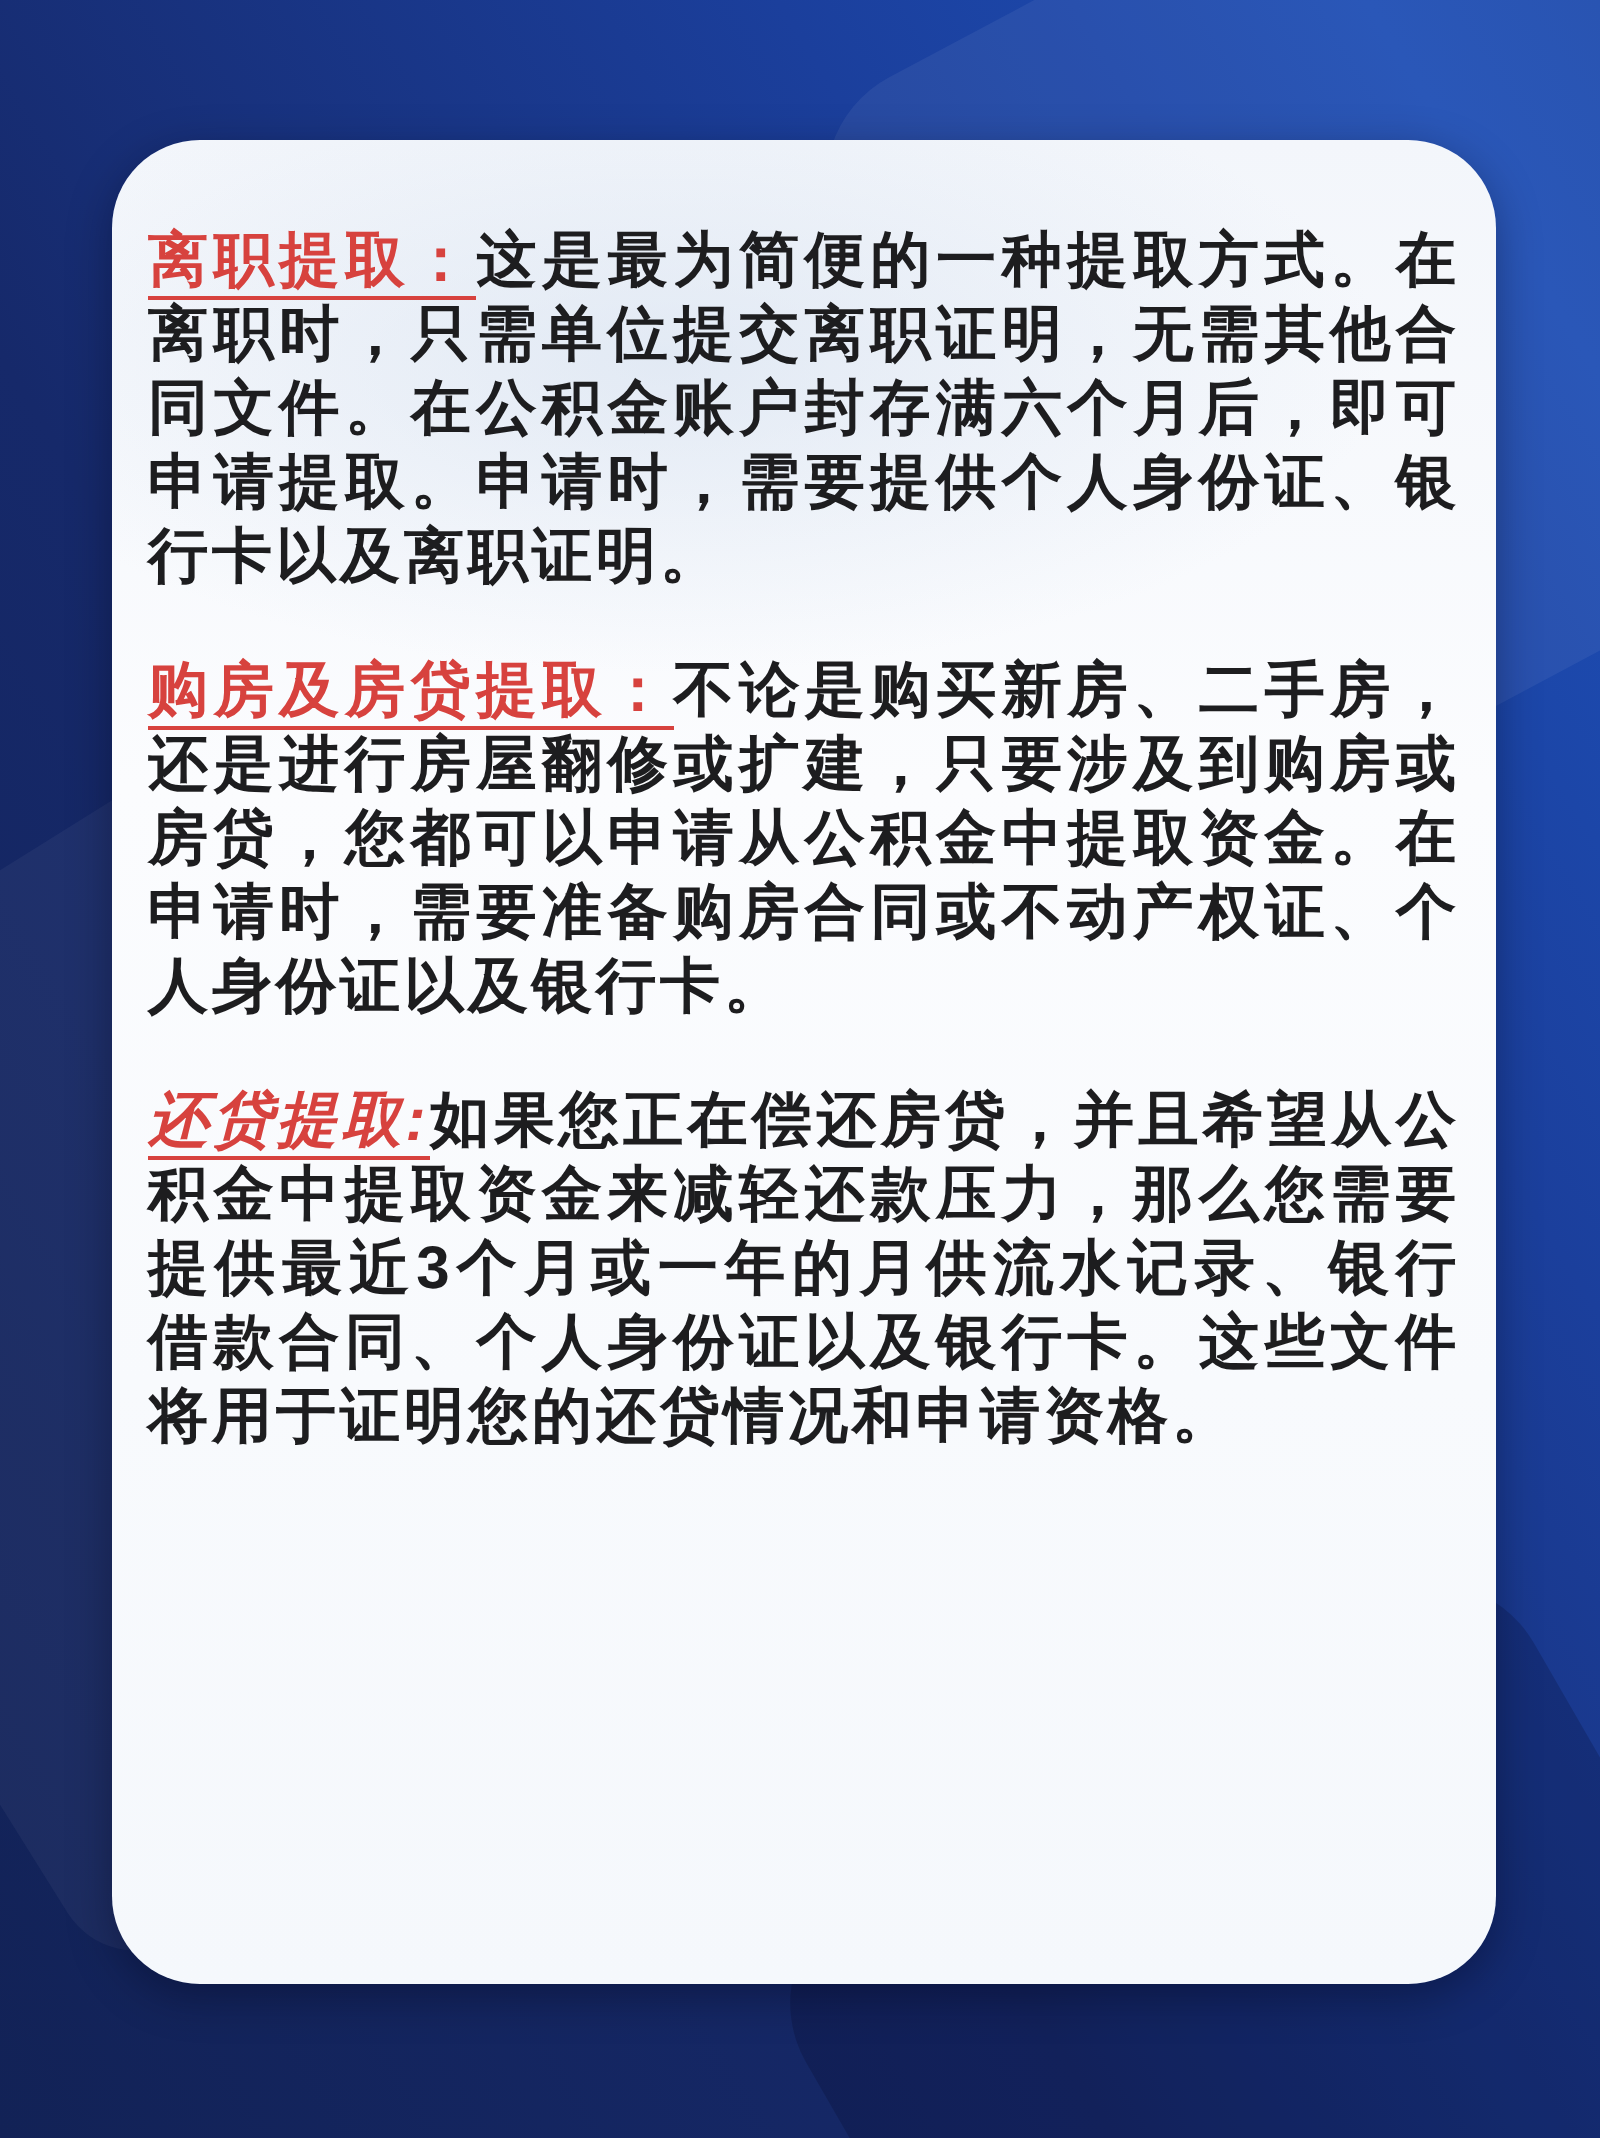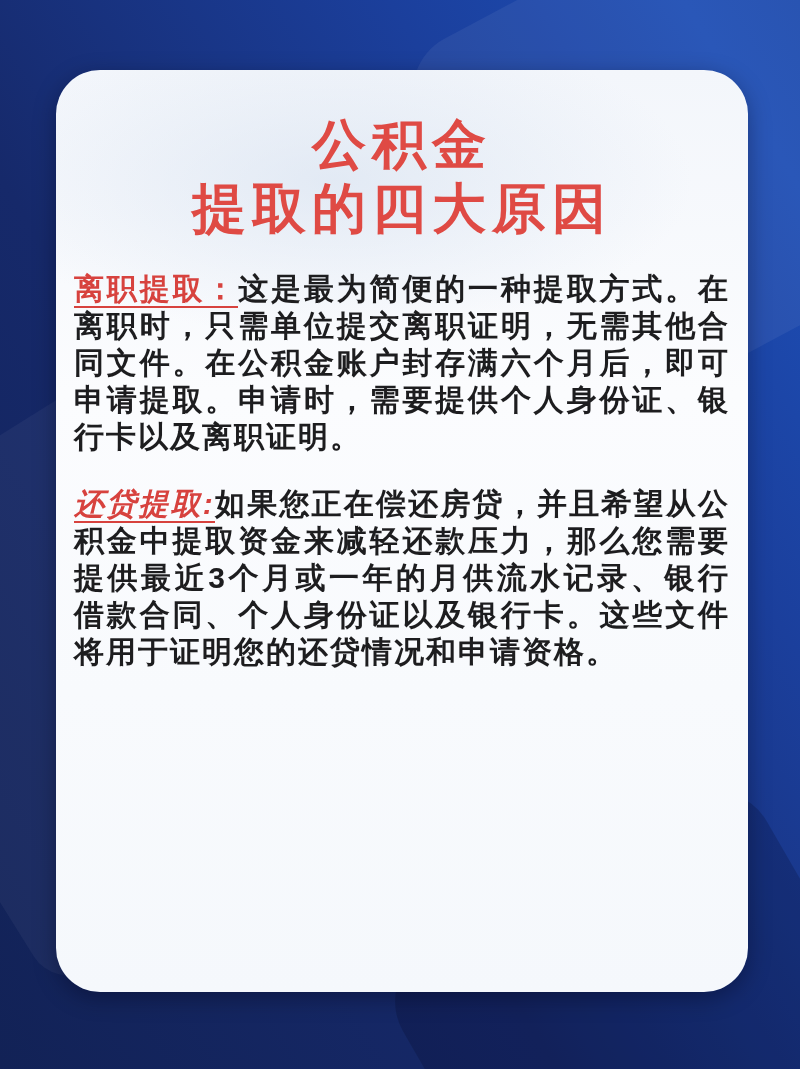--- a/index.html
+++ b/index.html
@@ -84,28 +84,27 @@
 </style>
 </head>
 <body>
 
 <div class="stage">
   <div class="facet1"></div>
   <div class="facet2"></div>
   <div class="facet3"></div>
 
   <div class="card">
-    <h1 class="poster-title" style="color: rgb(223, 74, 68);">
-      <span class="tline">公积金</span>
-      <span class="tline">提取的四大原因</span>
-    </h1>
 
     <p class="section" style="color: rgb(29, 29, 31);">
       <span class="section-heading" style="color: rgb(215, 66, 62); border-bottom: 2px solid rgb(215, 66, 62);">离职提取：</span><span class="section-body">这是最为简便的一种提取方式。在离职时，只需单位提交离职证明，无需其他合同文件。在公积金账户封存满六个月后，即可申请提取。申请时，需要提供个人身份证、银行卡以及离职证明。</span>
     </p>
 
 
+    <p class="section" style="color: rgb(29, 29, 31);">
+      <span class="section-heading" style="color: rgb(215, 66, 62); border-bottom: 2px solid rgb(215, 66, 62);">购房及房贷提取：</span><span class="section-body">不论是购买新房、二手房，还是进行房屋翻修或扩建，只要涉及到购房或房贷，您都可以申请从公积金中提取资金。在申请时，需要准备购房合同或不动产权证、个人身份证以及银行卡。</span>
+    </p>
 
     <p class="section" style="color: rgb(29, 29, 31);">
       <span class="section-heading" style="color: rgb(215, 66, 62); border-bottom: 2px solid rgb(215, 66, 62); font-style: italic;">还贷提取:</span><span class="section-body">如果您正在偿还房贷，并且希望从公积金中提取资金来减轻还款压力，那么您需要提供最近3个月或一年的月供流水记录、银行借款合同、个人身份证以及银行卡。这些文件将用于证明您的还贷情况和申请资格。</span>
     </p>
   </div>
 </div>
 
 </body></html>

